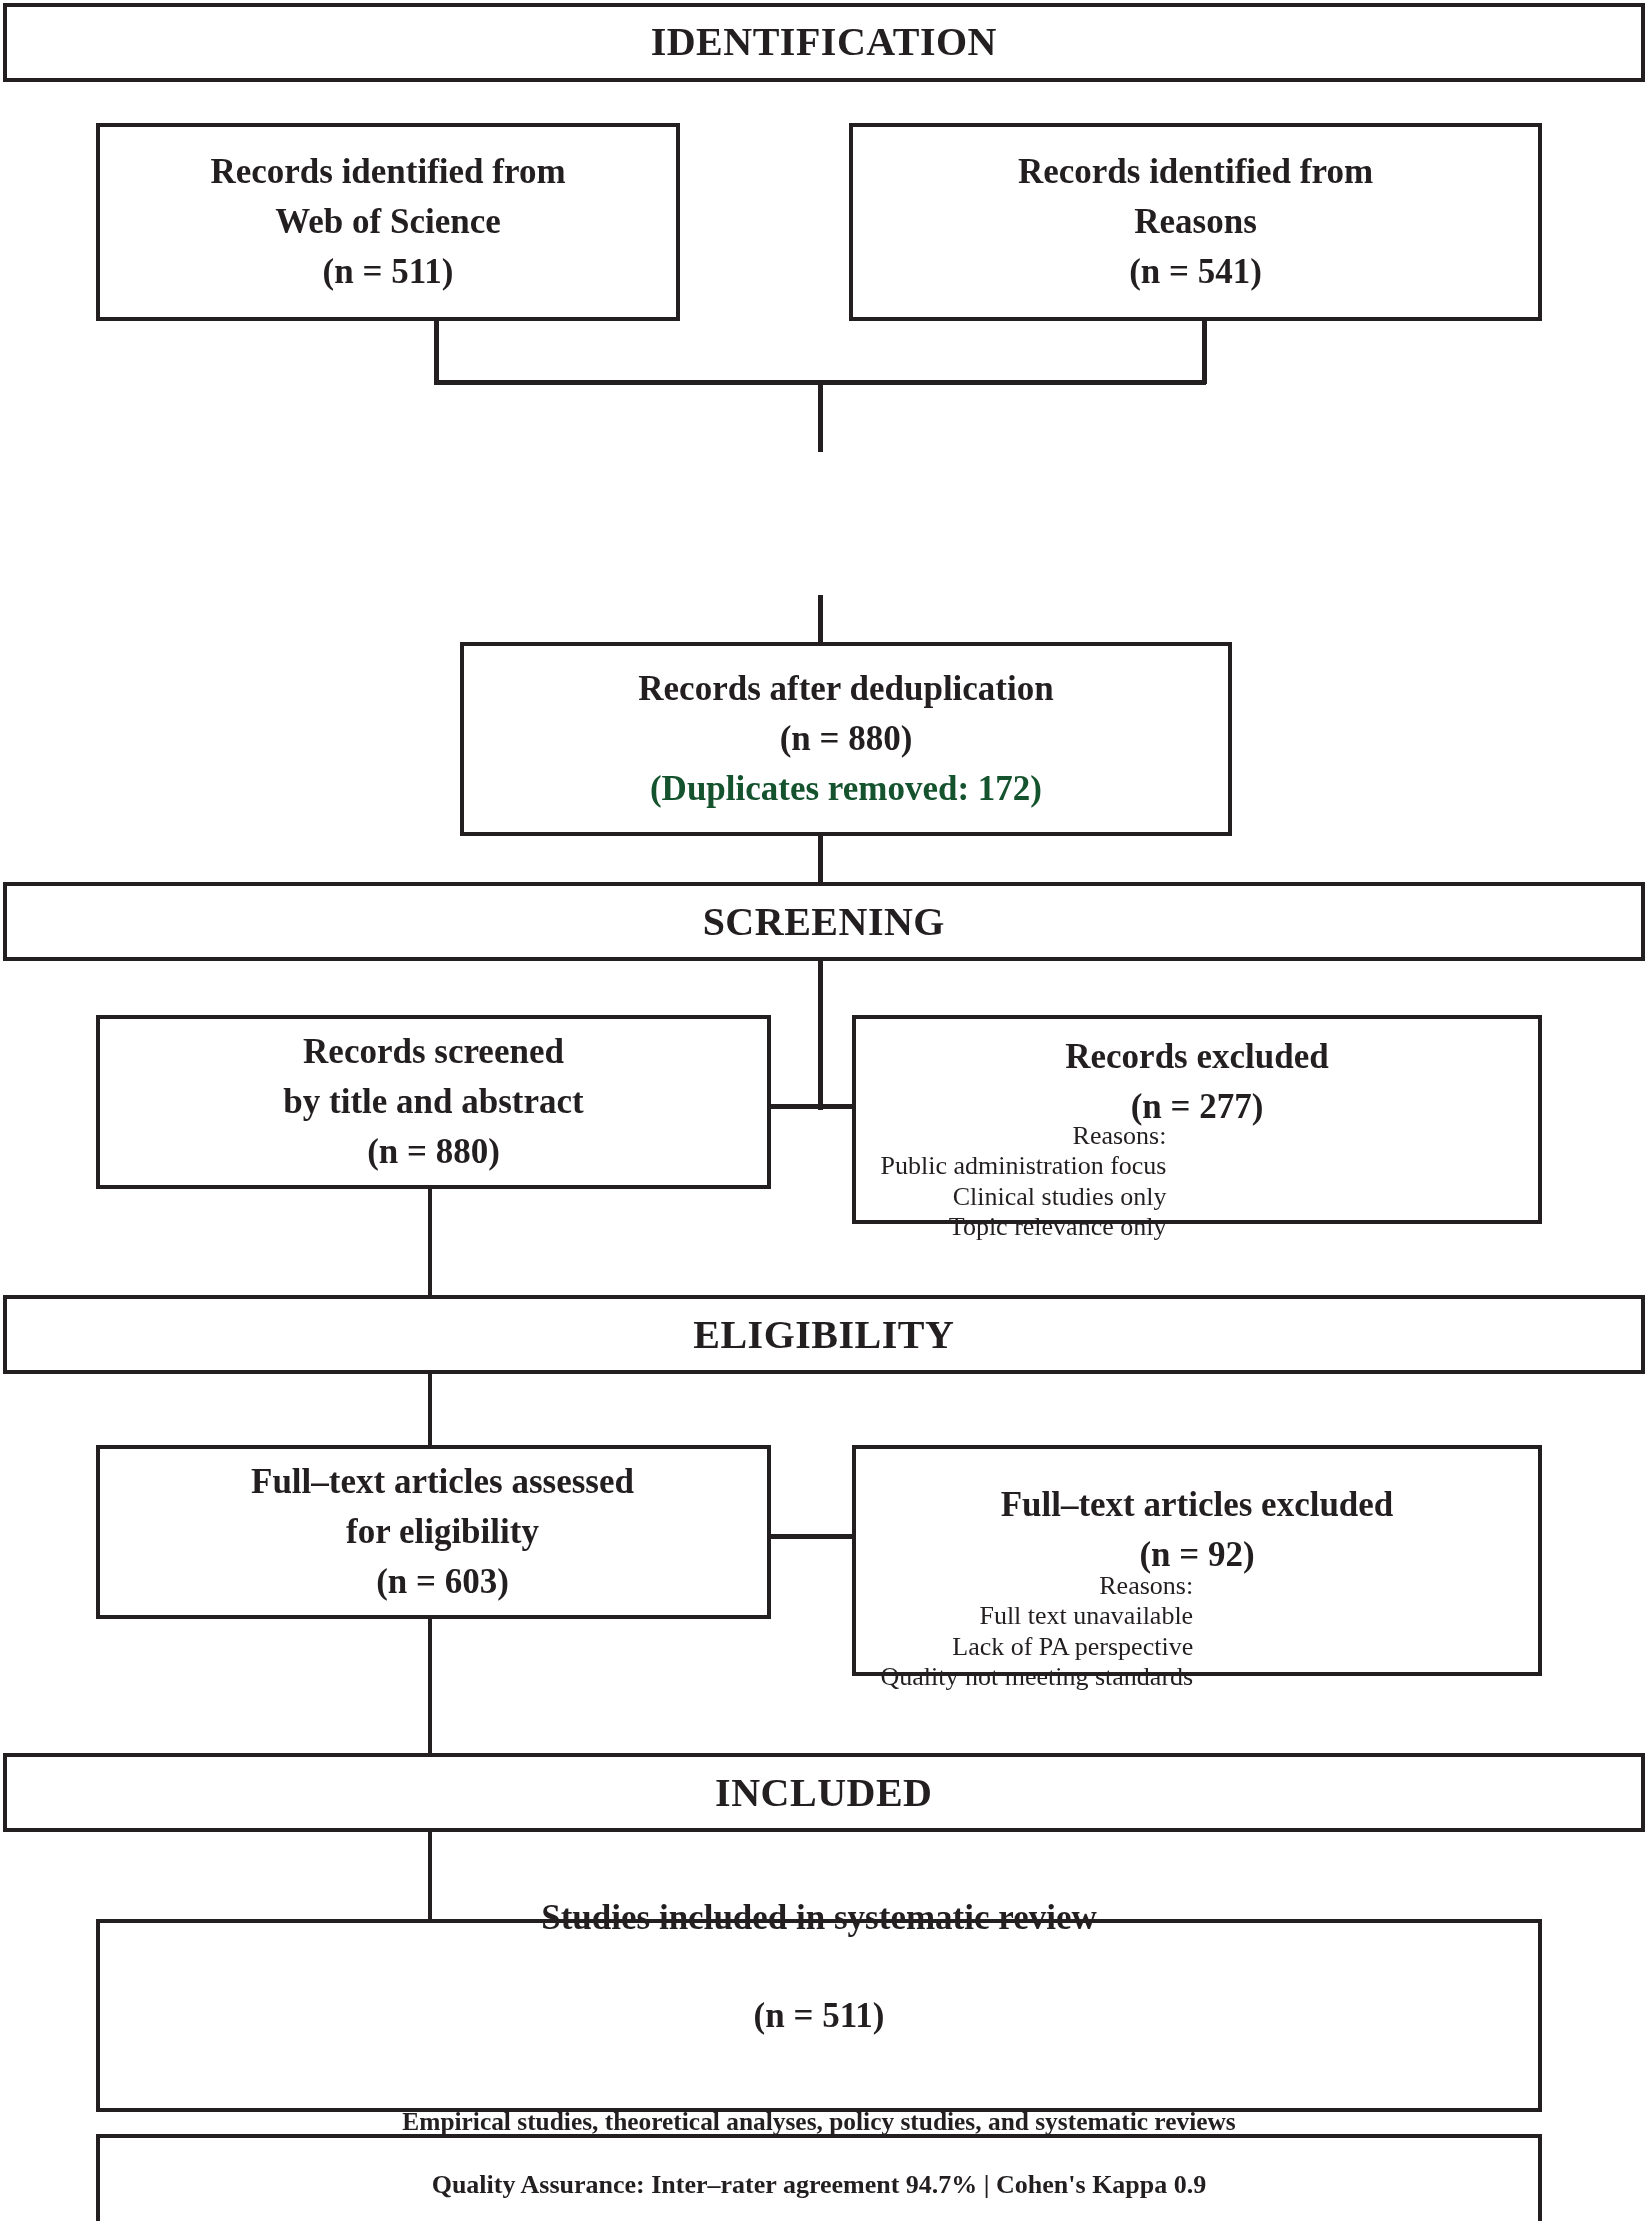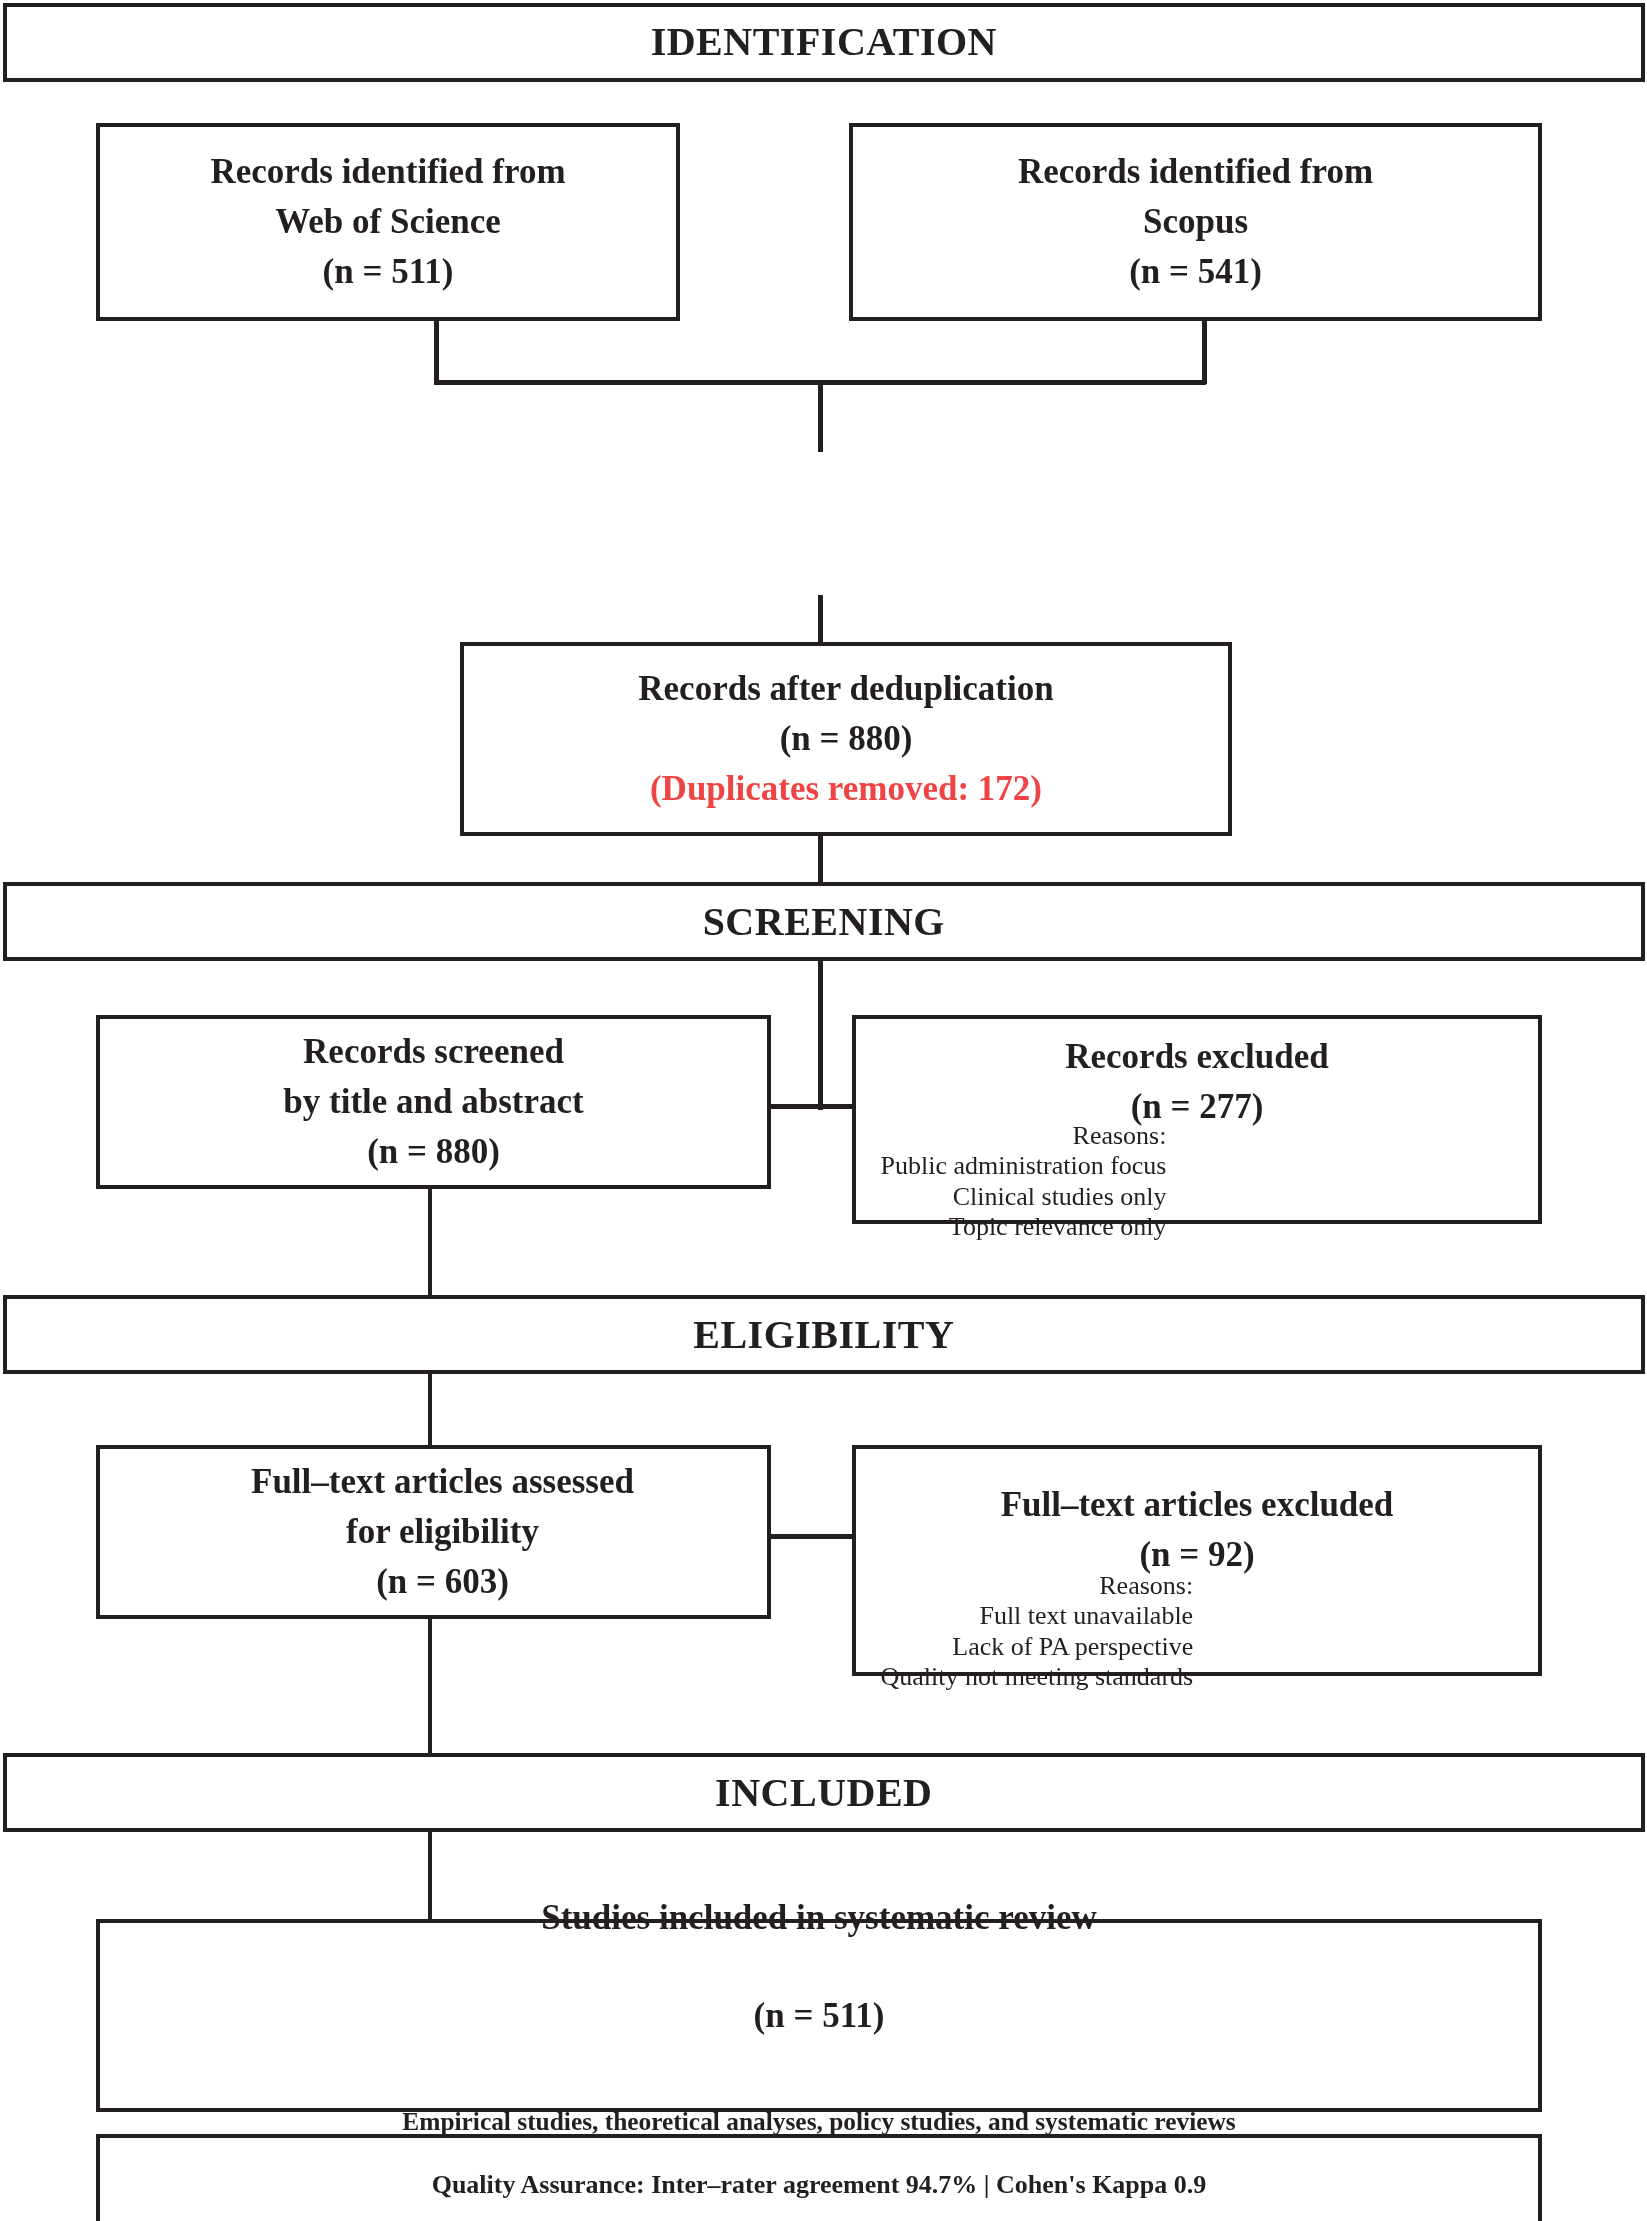--- a/index.html
+++ b/index.html
@@ -36,21 +36,21 @@
     letter-spacing: 0.5px;
     line-height: 1;
   }
   .node-line {
     font-weight: bold;
     font-size: 35px;
     line-height: 1.42;
     white-space: nowrap;
   }
   .node-line.muted {
-    color: #ef4444;
+    color: #14532d;
   }
   .reasons {
     position: absolute;
     left: 24.5px;
     text-align: right;
     font-weight: normal;
     font-size: 26px;
     line-height: 1.17;
   }
   .small-line {
@@ -83,21 +83,21 @@
   </div>
 
   <div class="box" style="left:96px; top:123px; width:584px; height:198px;">
     <div class="node-line">Records identified from</div>
     <div class="node-line">Web of Science</div>
     <div class="node-line">(n = 511)</div>
   </div>
 
   <div class="box" style="left:849px; top:123px; width:693px; height:198px;">
     <div class="node-line">Records identified from</div>
-    <div class="node-line">Scopus</div>
+    <div class="node-line">Reasons</div>
     <div class="node-line">(n = 541)</div>
   </div>
 
   <div class="conn conn-v" style="left:434px; top:318px; width:4.7px; height:66px;"></div>
   <div class="conn conn-v" style="left:1202px; top:318px; width:4.7px; height:66px;"></div>
   <div class="conn conn-h" style="left:434px; top:380px; width:772px; height:4.7px;"></div>
   <div class="conn conn-v" style="left:818px; top:380px; width:4.7px; height:72px;"></div>
 
 
   <div class="conn conn-v" style="left:818px; top:595px; width:4.7px; height:49px;"></div>

